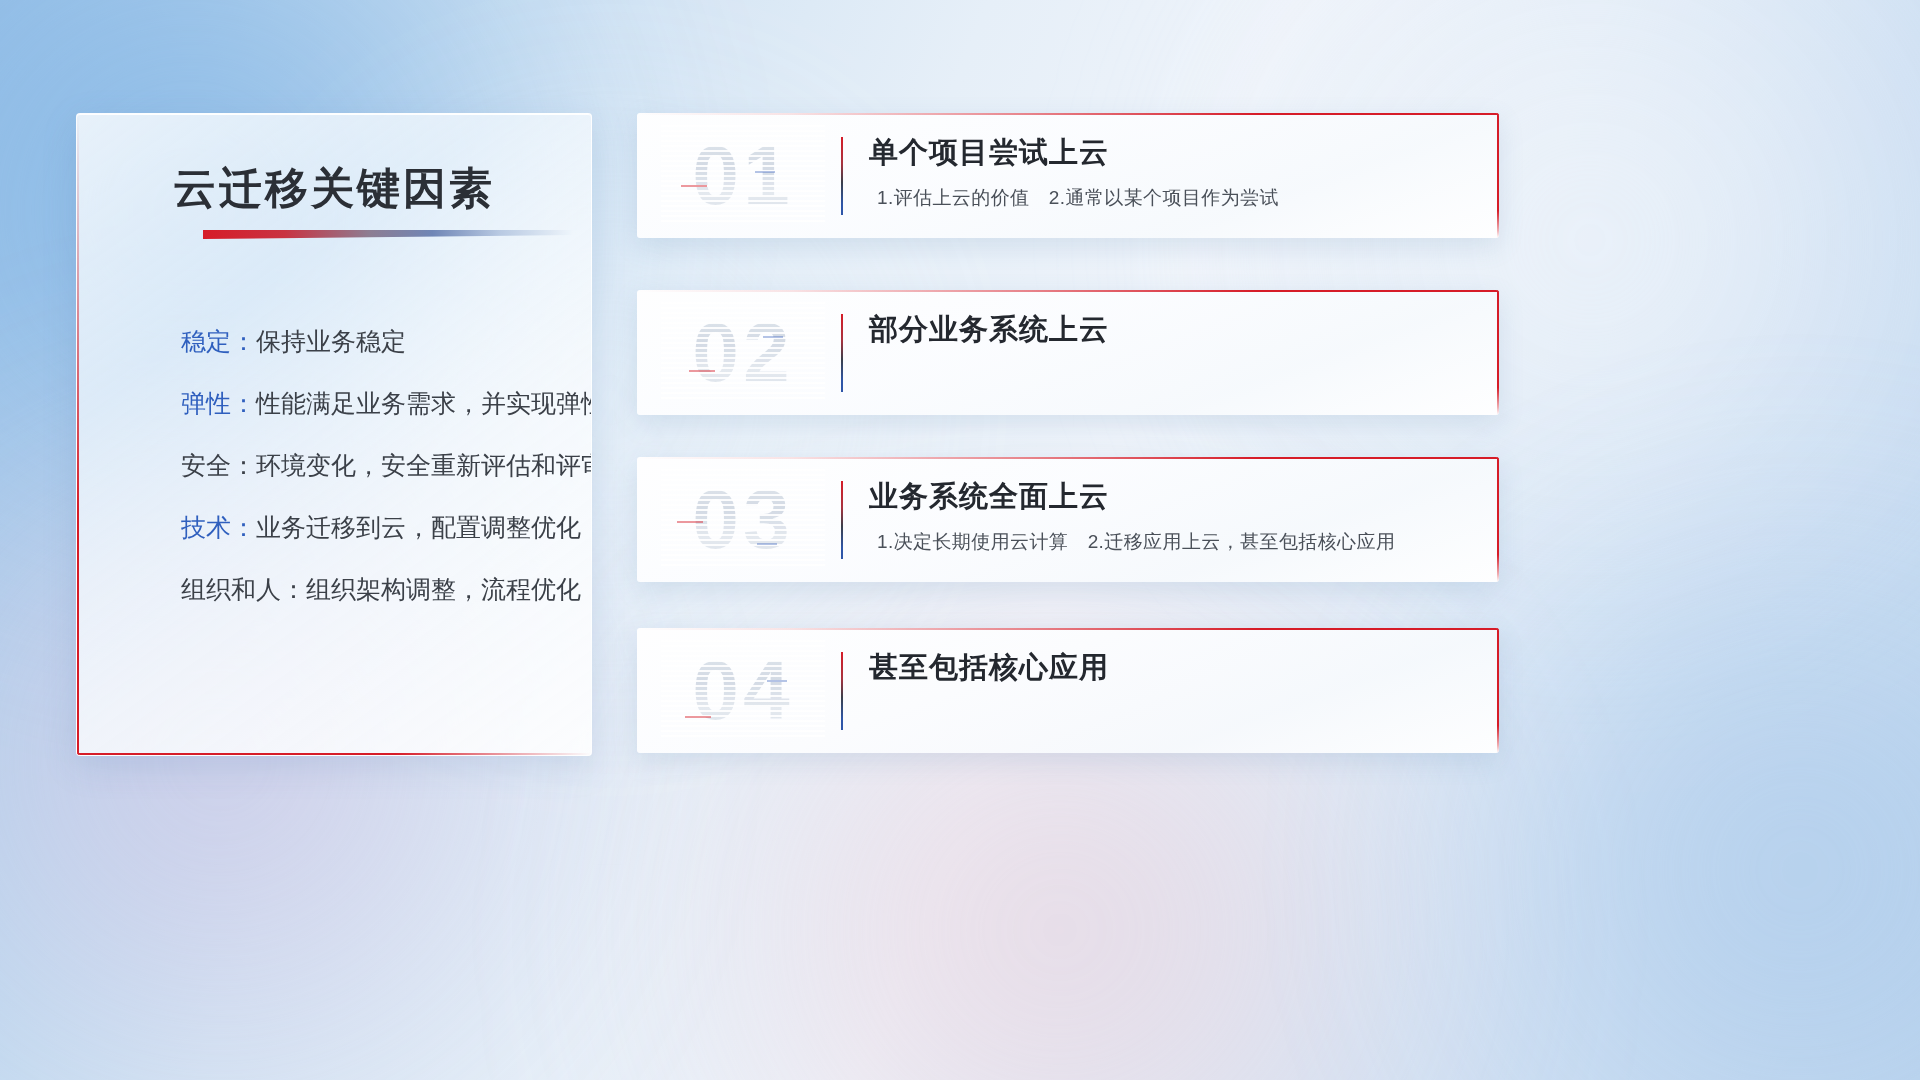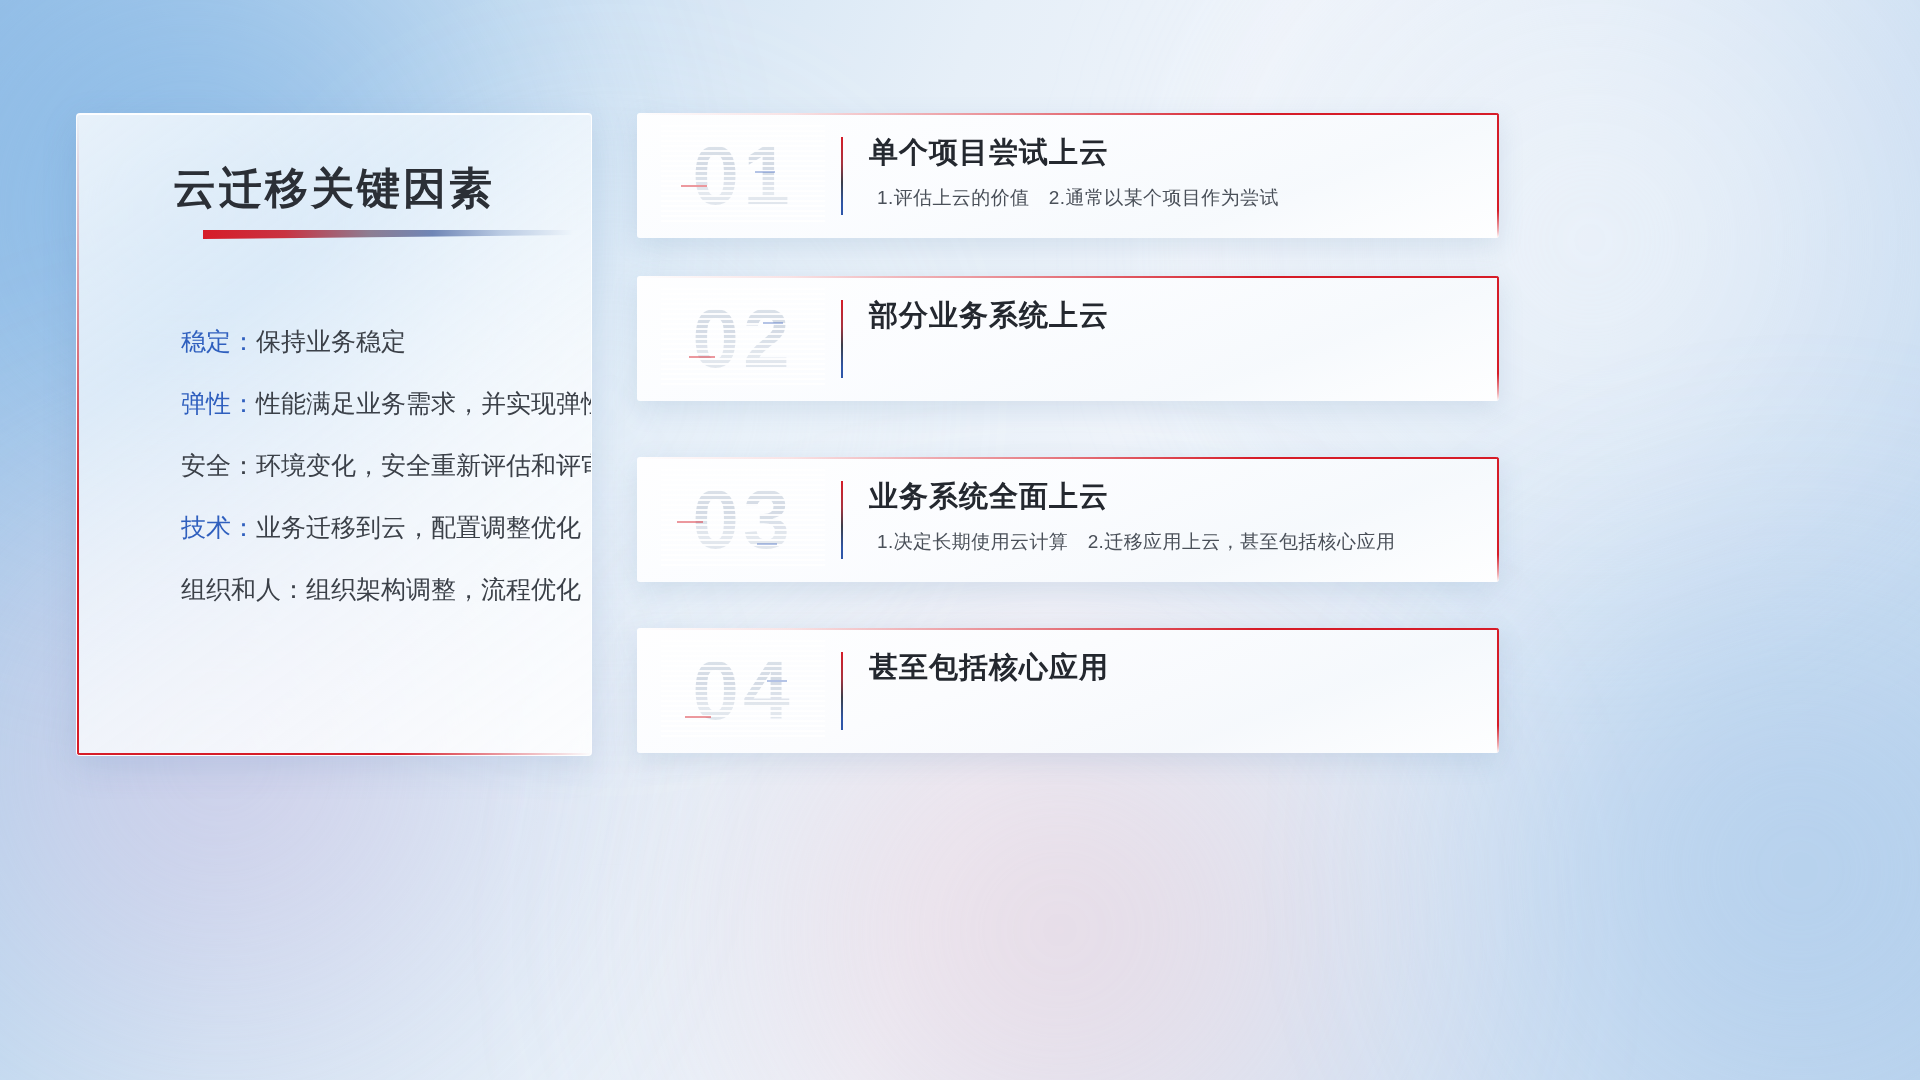--- a/index.html
+++ b/index.html
@@ -188,21 +188,21 @@
     <div class="card-red-right"></div>
     <div class="card-num"><span>01</span></div>
     <div class="card-num-mask"></div>
     <div class="card-tick-red" style="left:44px; top:72px;"></div>
     <div class="card-tick-blue" style="left:118px; top:58px;"></div>
     <div class="card-bar"></div>
     <div class="card-title">单个项目尝试上云</div>
     <div class="card-desc">1.评估上云的价值　2.通常以某个项目作为尝试</div>
   </div>
 
-  <div class="card" style="top:276px">
+  <div class="card" style="top:290px">
     <div class="card-red-top"></div>
     <div class="card-red-right"></div>
     <div class="card-num"><span>02</span></div>
     <div class="card-num-mask"></div>
     <div class="card-tick-red" style="left:52px; top:80px;"></div>
     <div class="card-tick-blue" style="left:126px; top:46px;"></div>
     <div class="card-bar"></div>
     <div class="card-title">部分业务系统上云</div>
   </div>
 

